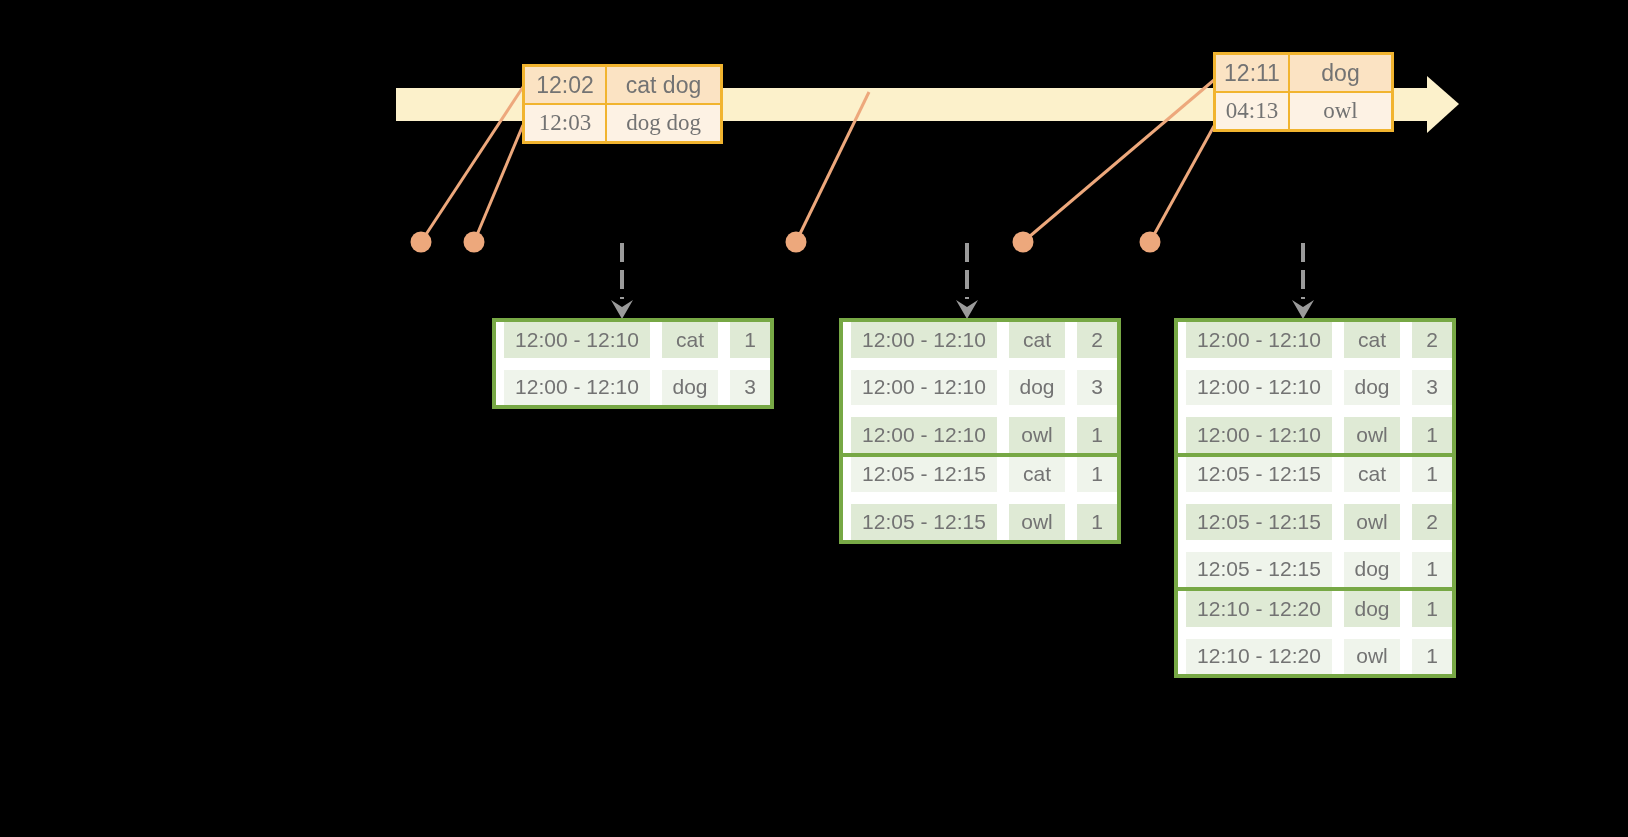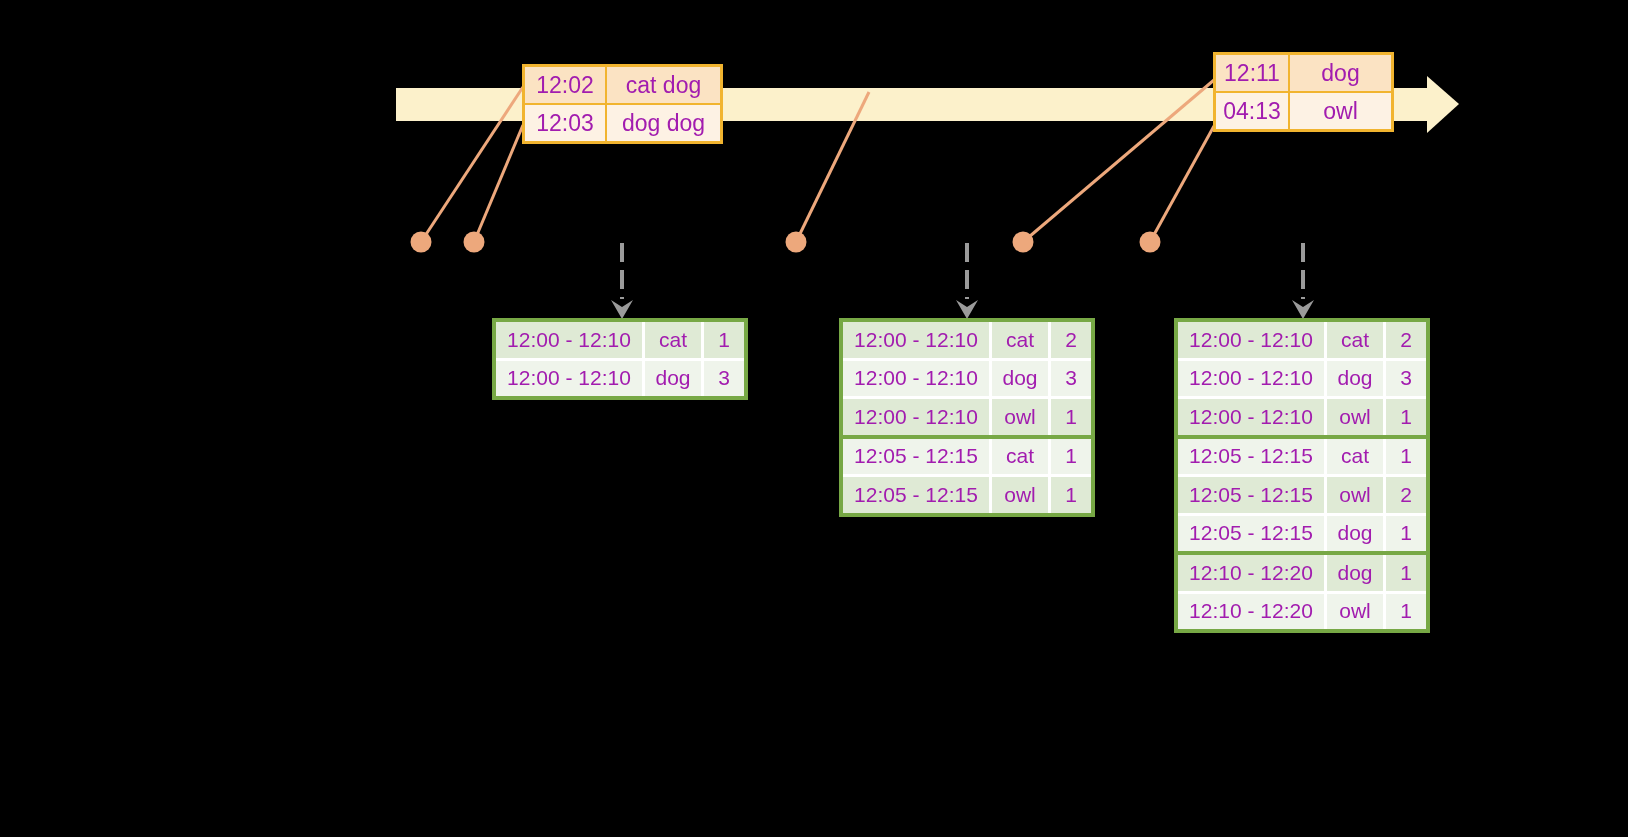--- a/index.html
+++ b/index.html
@@ -1,41 +1,41 @@
 <!DOCTYPE html>
 <html><head>
 <meta charset="utf-8">
 <style>
   html,body{margin:0;padding:0;background:#000;}
   .canvas{
     position:relative;width:1628px;height:785px;background:#000000;
-    font-family:"Liberation Sans",sans-serif;color:#a21caf;overflow:hidden;
+    font-family:"Liberation Sans",sans-serif;color:#737373;overflow:hidden;
   }
   svg.layer{position:absolute;left:0;top:0;z-index:1;}
 
   
   .etable{
     position:absolute;display:grid;gap:2px;z-index:2;
     background:#F1B42F;border:3px solid #F1B42F;
   }
   .etable .cell{display:flex;align-items:center;justify-content:center;font-size:23px;}
   .e-dark{background:#FBE3C3;}
-  .e-light{background:#FDF2E4;}
+  .e-light{background:#FDF2E4;font-family:Liberation Serif, serif;}
   #etable1{left:522px;top:64px;grid-template-columns:80px 113px;grid-auto-rows:36px;}
   #etable2{left:868px;top:83px;grid-template-columns:82px 112px;grid-auto-rows:34px;}
   #etable3{left:1213px;top:52px;grid-template-columns:72px 101px;grid-auto-rows:36px;}
 
   
   .gtable{
     position:absolute;display:flex;flex-direction:column;gap:4px;z-index:2;
     background:#77A845;border:4px solid #77A845;
   }
   .ggroup{
-    display:grid;grid-template-columns:146px 56px 40px;gap:3px;
-    grid-auto-rows:35.5px;background:#FFFFFF;
+    display:grid;grid-template-columns:146px 56px 40px;gap:12px;
+    grid-auto-rows:35.5px;background:#FFFFFF;padding-left:8px;
   }
   .gtable .cell{display:flex;align-items:center;justify-content:center;font-size:21px;}
   .g-dark{background:#DFEAD5;}
   .g-light{background:#EFF4EB;}
   #gtable1{left:492px;top:318px;}
   #gtable2{left:839px;top:318px;}
   #gtable3{left:1174px;top:318px;}
 </style>
 </head>
 <body>

